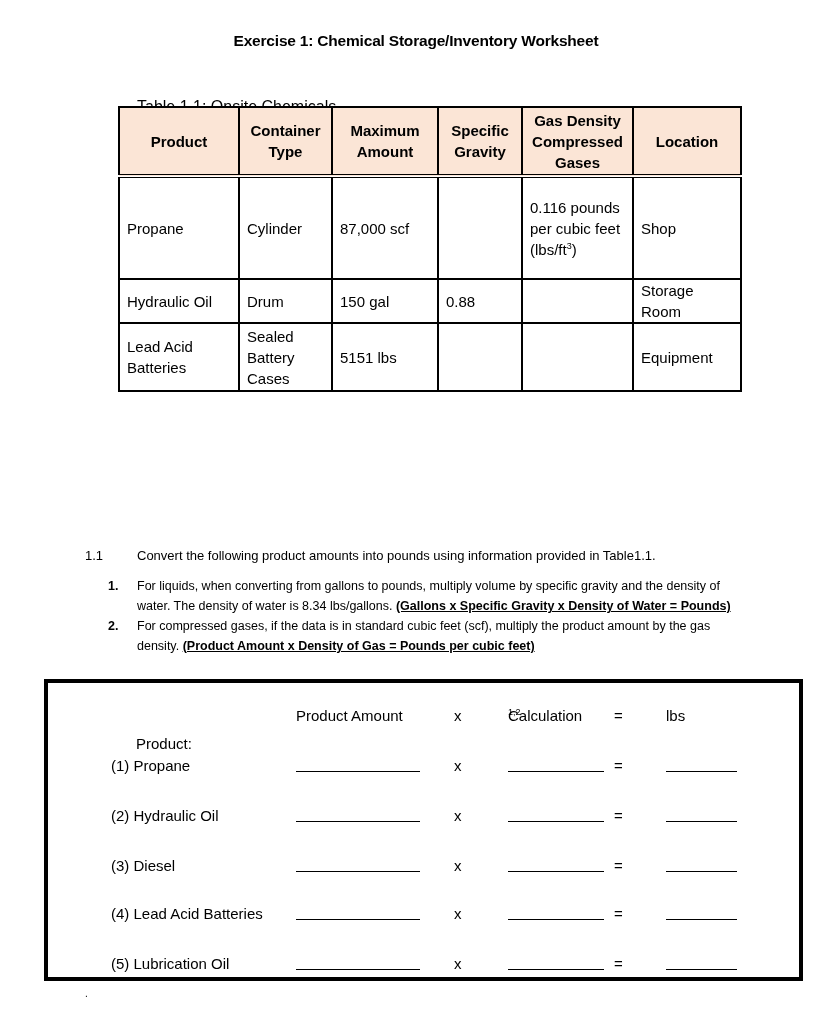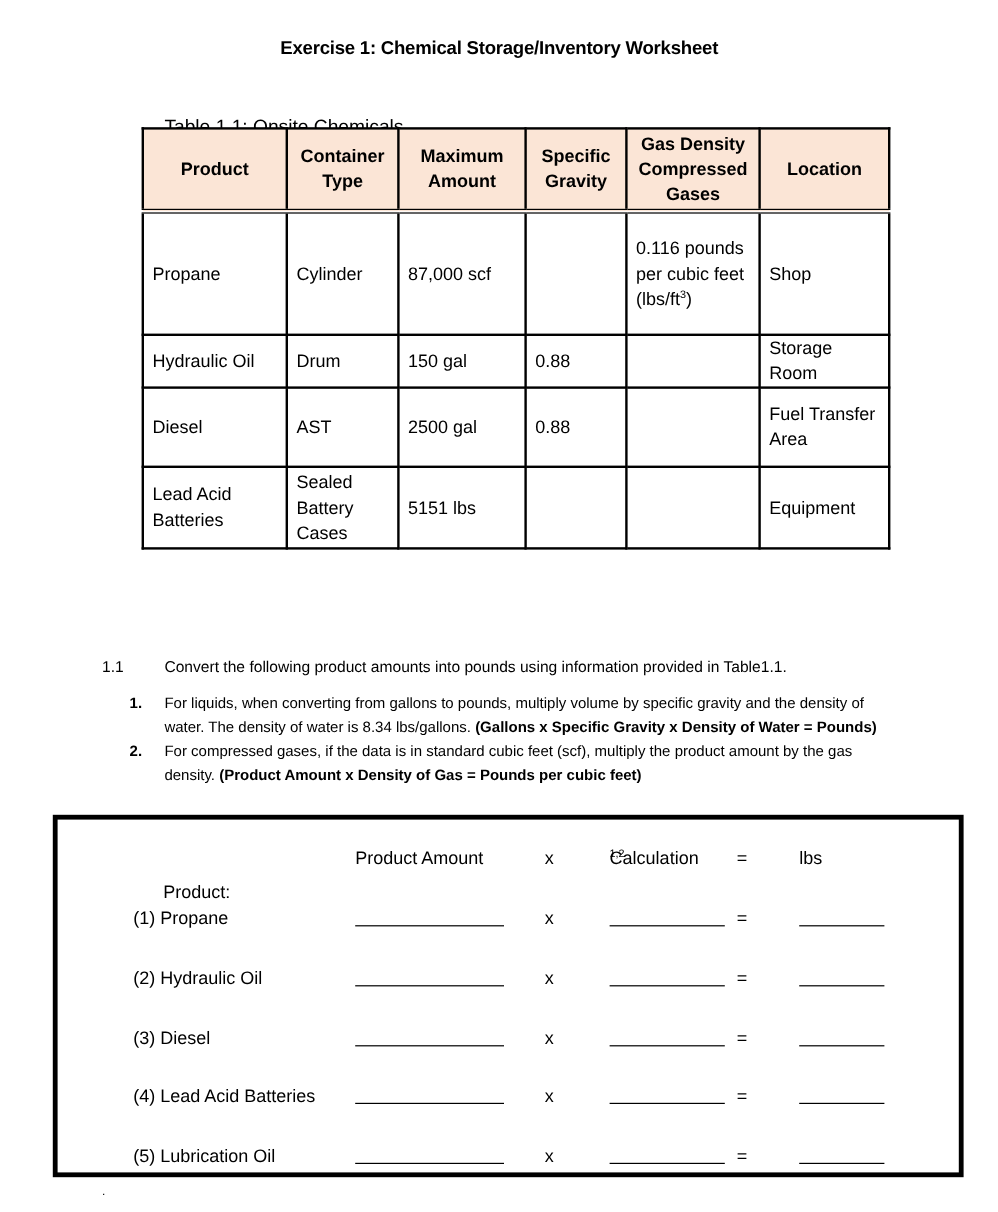--- a/index.html
+++ b/index.html
@@ -44,21 +44,21 @@
       position: absolute; left: 85px; top: 543px; width: 660px;
       font-size: 13px; line-height: 25px;
     }
     .section .num { display: inline-block; width: 52px; }
     .steps {
       position: absolute; left: 108px; top: 576px; width: 640px;
       font-size: 12.5px; line-height: 20px;
     }
     .step { display: flex; margin-bottom: 0; }
     .step .n { width: 29px; font-weight: bold; flex: none; }
-    .step .b { font-weight: bold; }
+    .step .b { font-weight: bold; text-decoration: underline; }
 
     .calc-box {
       position: absolute; left: 44px; top: 679px; width: 751px; height: 294px;
       border: 4px solid #000;
     }
     .calc-row {
       position: absolute; left: 0; width: 100%; height: 24px; font-size: 15px;
     }
     .calc-row span { position: absolute; top: 0; white-space: nowrap; }
     .c-prod { left: 63px; }
@@ -100,28 +100,20 @@
       <td><span>0.116 pounds per cubic feet (lbs/ft</span><sup>3</sup><span>)</span></td>
       <td>Shop</td>
     </tr>
     <tr class="r2">
       <td>Hydraulic Oil</td>
       <td>Drum</td>
       <td>150 gal</td>
       <td>0.88</td>
       <td></td>
       <td>Storage Room</td>
-    </tr>
-    <tr class="r3">
-      <td>Diesel</td>
-      <td>AST</td>
-      <td>2500 gal</td>
-      <td>0.88</td>
-      <td></td>
-      <td>Fuel Transfer Area</td>
     </tr>
     <tr class="r4">
       <td>Lead Acid Batteries</td>
       <td>Sealed Battery Cases</td>
       <td>5151 lbs</td>
       <td></td>
       <td></td>
       <td>Equipment</td>
     </tr>
   </tbody>

